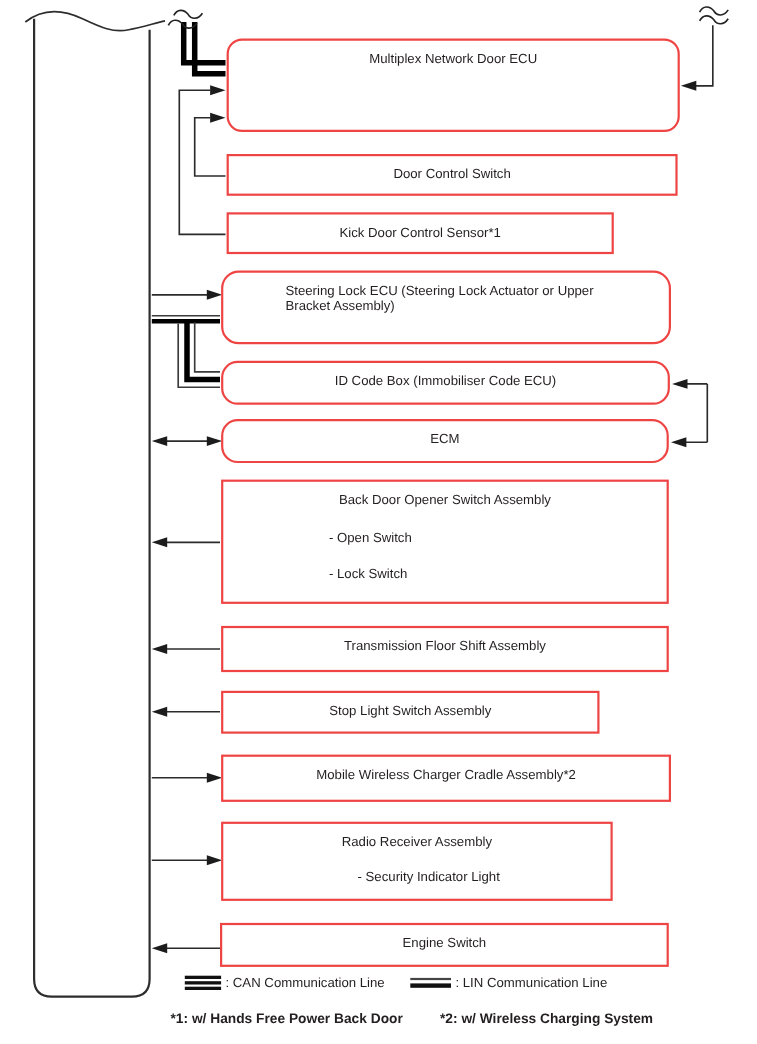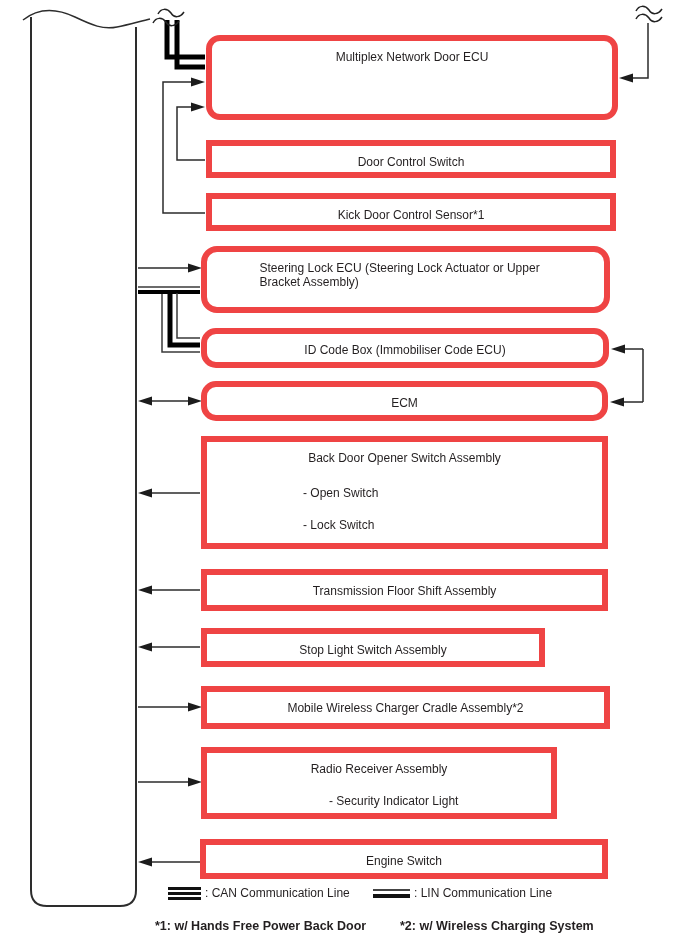--- a/index.html
+++ b/index.html
@@ -1,19 +1,19 @@
 <!DOCTYPE html>
 <html><head>
 <meta charset="utf-8">
 <style>
   html,body{margin:0;padding:0;background:#ffffff;}
   body{font-family:"Liberation Sans",sans-serif;color:#231f20;}
   .canvas{position:relative;width:688px;height:949px;background:#fff;overflow:hidden;}
   svg{position:absolute;left:0;top:0;}
-  .node{position:absolute;background:#fff;border:6px solid #ef4444;box-sizing:border-box;font-size:12px;line-height:14px;}
+  .node{position:absolute;background:#fff;border:2px solid #ef4444;box-sizing:border-box;font-size:12px;line-height:14px;}
   .node.round{border-radius:15px;}
   .node .title{padding-top:9px;text-align:center;}
   .node .title.blocked{width:292px;margin:0 auto;text-align:left;}
   .node .item{position:absolute;text-align:left;}
   .hub-label{position:absolute;left:47px;top:337px;width:80px;font-size:12.5px;line-height:15px;}
   .legend{position:absolute;display:flex;align-items:center;font-size:12px;}
   .bars{display:inline-block;margin-right:4px;}
   .bars .b{background:#111;}
   .can-bars .b{width:33px;height:3px;margin-bottom:2px;}
   .can-bars .b:last-child{margin-bottom:0;}
@@ -113,21 +113,21 @@
 
 
   <div class="node round" style="left:206px;top:35px;width:412px;height:85px;border-radius:14px;">
     <div class="title">Multiplex Network Door ECU</div>
   </div>
 
   <div class="node" style="left:206px;top:140px;width:410px;height:38px;">
     <div class="title">Door Control Switch</div>
   </div>
 
-  <div class="node" style="left:206px;top:193px;width:410px;height:38px;">
+  <div class="node" style="left:206px;top:193px;width:352px;height:38px;">
     <div class="title">Kick Door Control Sensor*1</div>
   </div>
 
   <div class="node round" style="left:201px;top:246px;width:409px;height:67px;border-radius:16px;">
     <div class="title blocked">Steering Lock ECU (Steering Lock Actuator or Upper Bracket Assembly)</div>
   </div>
 
   <div class="node round" style="left:201px;top:328px;width:408px;height:40px;">
     <div class="title">ID Code Box (Immobiliser Code ECU)</div>
   </div>

